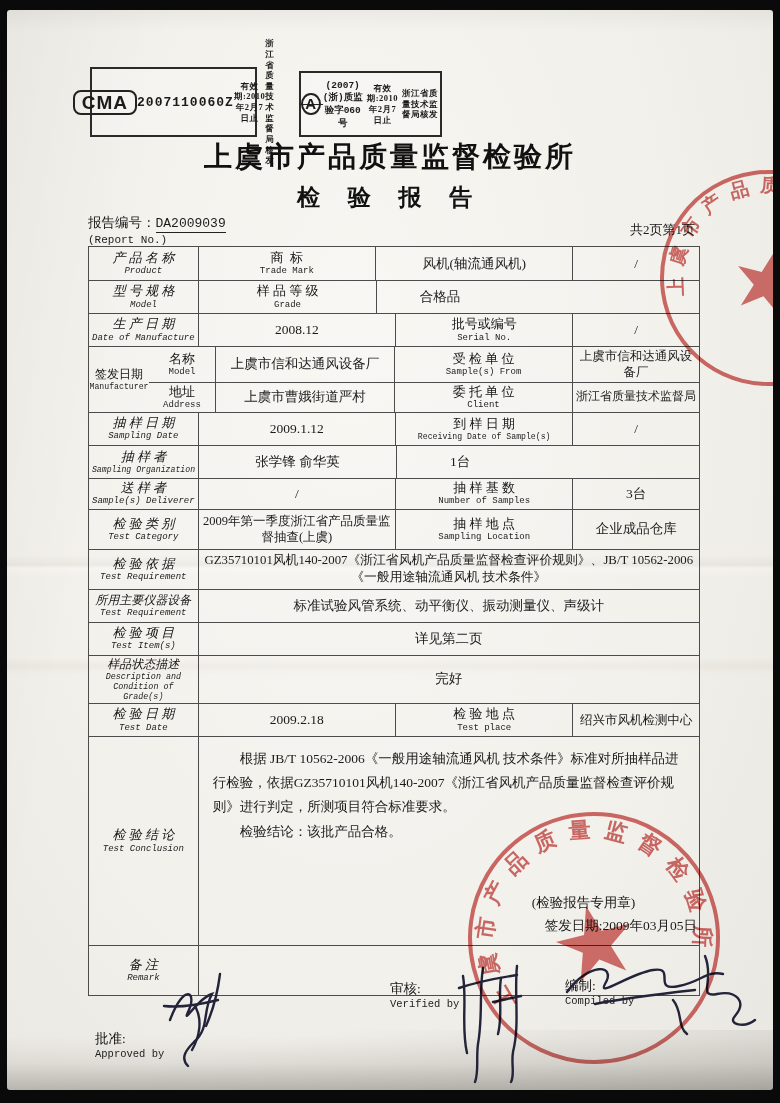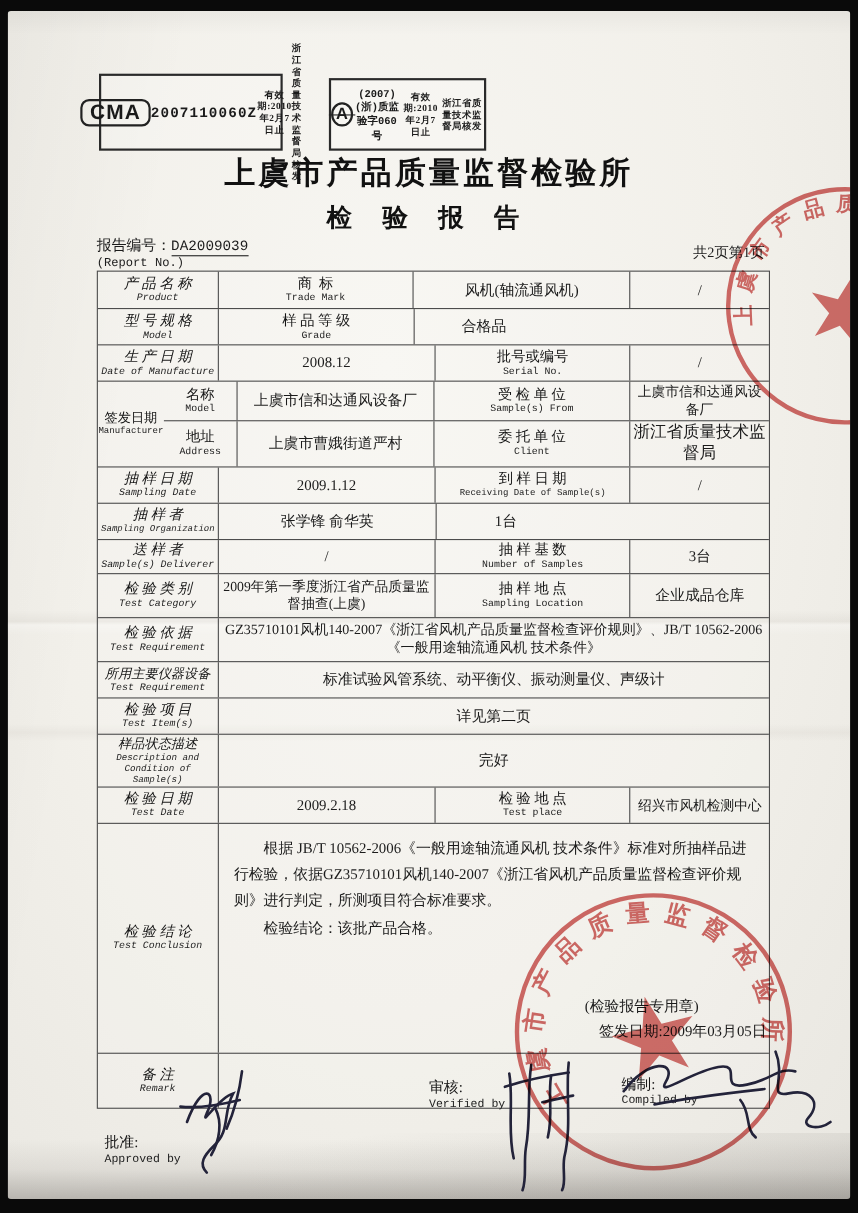--- a/index.html
+++ b/index.html
@@ -192,21 +192,21 @@
               <div class="en">Address</div>
             </div>
           <div class="cell subval">
               <div class="val">上虞市曹娥街道严村</div>
             </div>
           <div class="cell sub3">
               <div class="cn">委 托 单 位</div>
               <div class="en">Client</div>
             </div>
           <div class="cell sub4">
-              <div class="val" style="font-size:15px">浙江省质量技术监督局</div>
+              <div class="val" style="font-size:12px">浙江省质量技术监督局</div>
             </div>
         </div>
       </div>
     </div>
     <div class="row h33">
       <div class="cell c1">
           <div class="cn">抽 样 日 期</div>
           <div class="en">Sampling Date</div>
         </div>
       <div class="cell c2">
@@ -287,21 +287,21 @@
           <div class="cn">检 验 项 目</div>
           <div class="en">Test Item(s)</div>
         </div>
       <div class="cell span3">
           <div class="val">详见第二页</div>
         </div>
     </div>
     <div class="row h38">
       <div class="cell c1">
           <div class="cn" style="font-size:12px">样品状态描述</div>
-          <div class="en wrap">Description and Condition of Sample(s)</div>
+          <div class="en wrap">Description and Condition of Grade(s)</div>
         </div>
       <div class="cell span3">
           <div class="val">完好</div>
         </div>
     </div>
     <div class="row h33">
       <div class="cell c1">
           <div class="cn">检 验 日 期</div>
           <div class="en">Test Date</div>
         </div>

